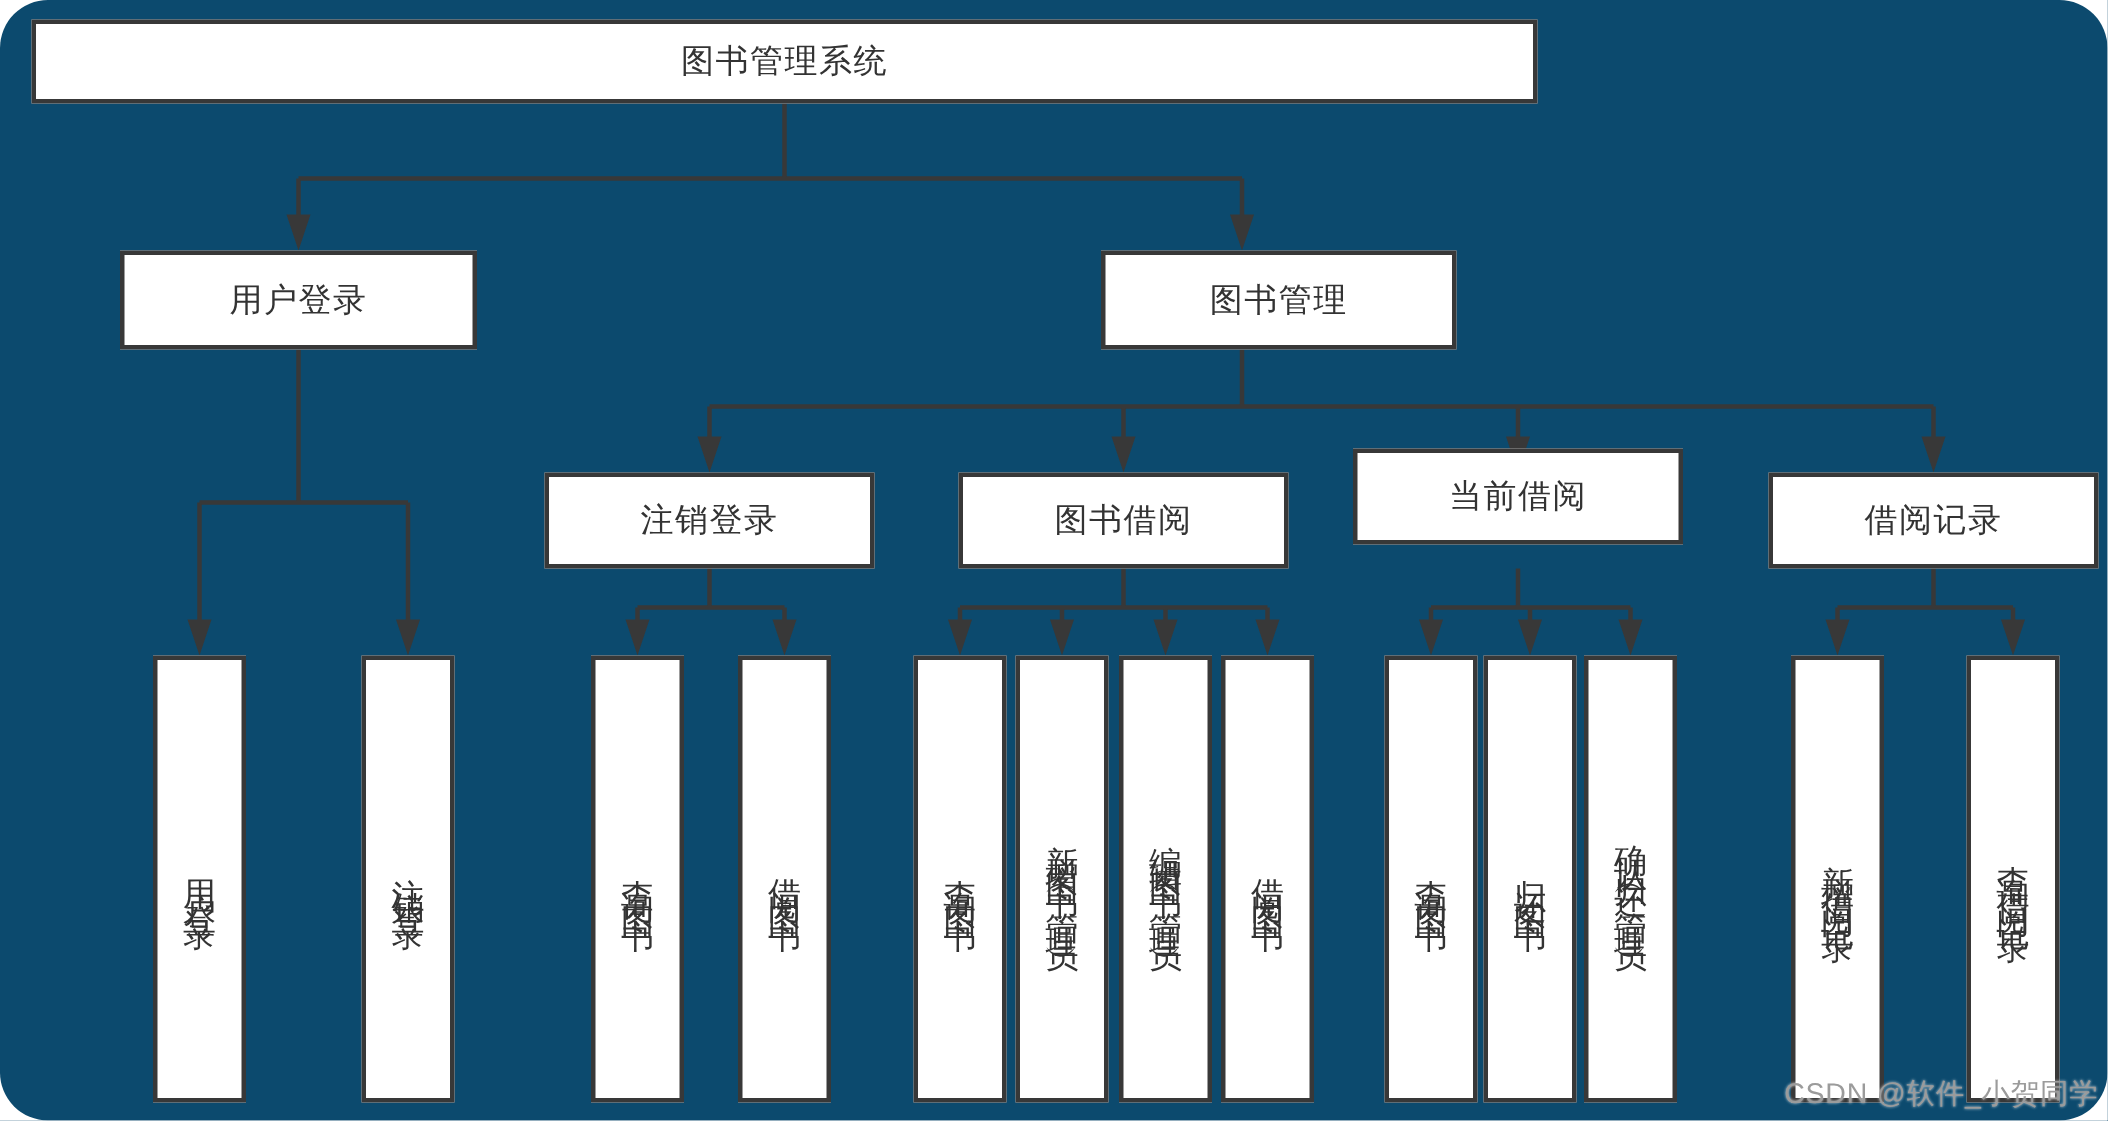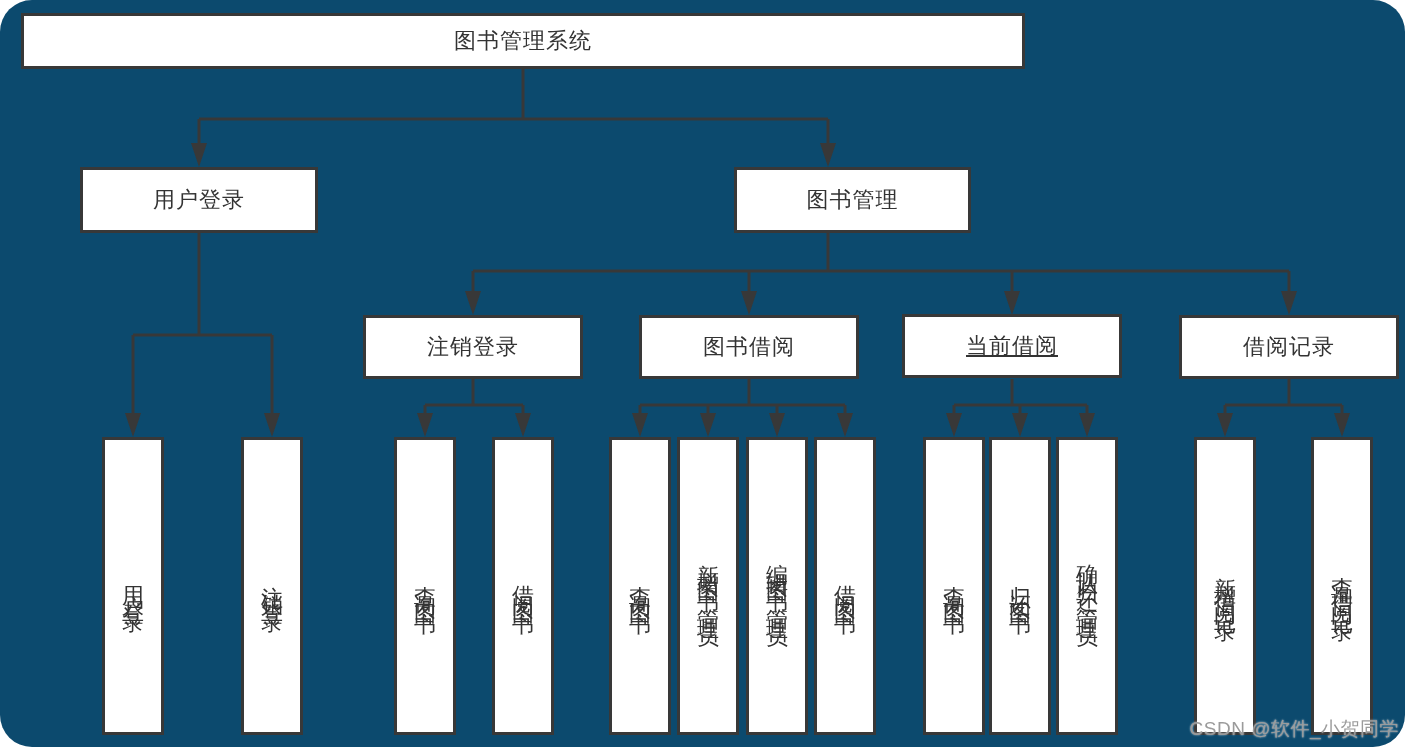--- a/index.html
+++ b/index.html
@@ -96,21 +96,21 @@
   <div class="hnode" style="left:734px;top:167px;width:237px;height:66px;">
     <span>图书管理</span>
   </div>
 
   <div class="hnode" style="left:363px;top:315px;width:220px;height:64px;">
     <span>注销登录</span>
   </div>
   <div class="hnode" style="left:639px;top:315px;width:220px;height:64px;align-items:center;">
     <span>图书借阅</span>
   </div>
-  <div class="hnode" style="left:902px;top:314px;width:220px;height:64px;text-decoration:underline;">
+  <div class="hnode" style="left:902px;top:299px;width:220px;height:64px;">
     <span>当前借阅</span>
   </div>
   <div class="hnode" style="left:1179px;top:315px;width:220px;height:64px;">
     <span>借阅记录</span>
   </div>
 
   <div class="vnode" style="left:102px;top:437px;width:62px;height:298px;">
     <span>用户登录</span>
   </div>
   <div class="vnode" style="left:241px;top:437px;width:62px;height:298px;">

